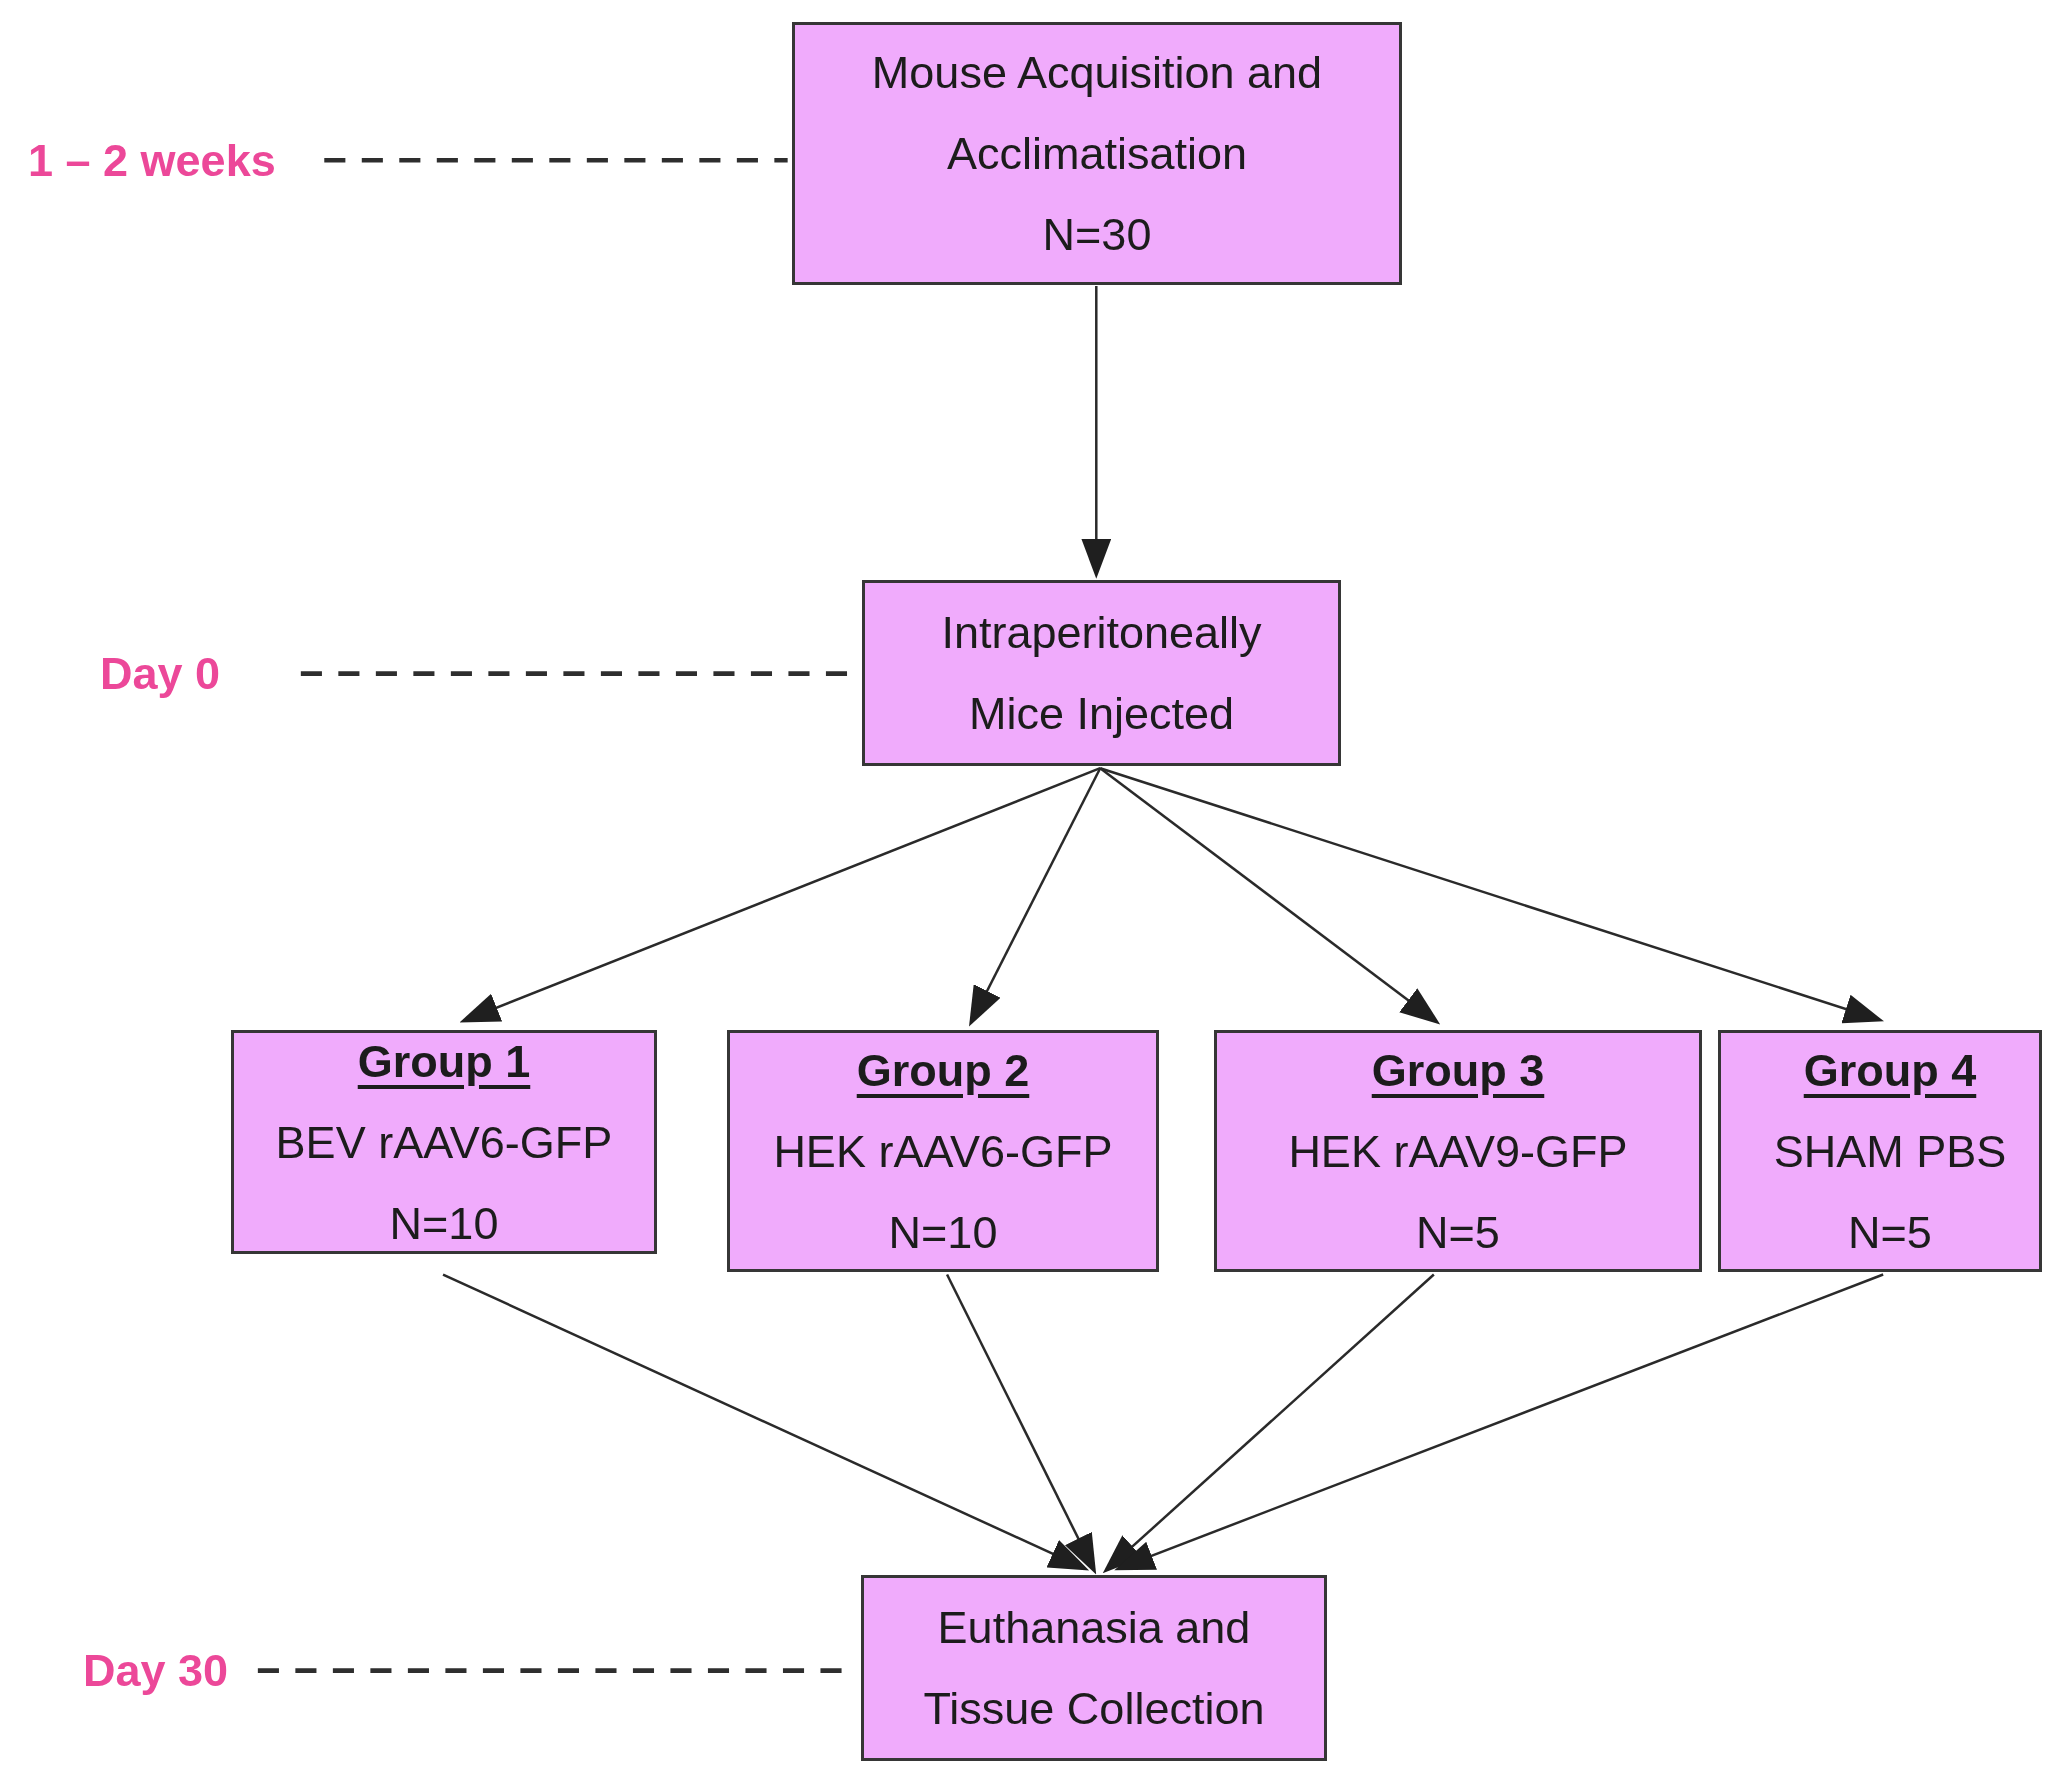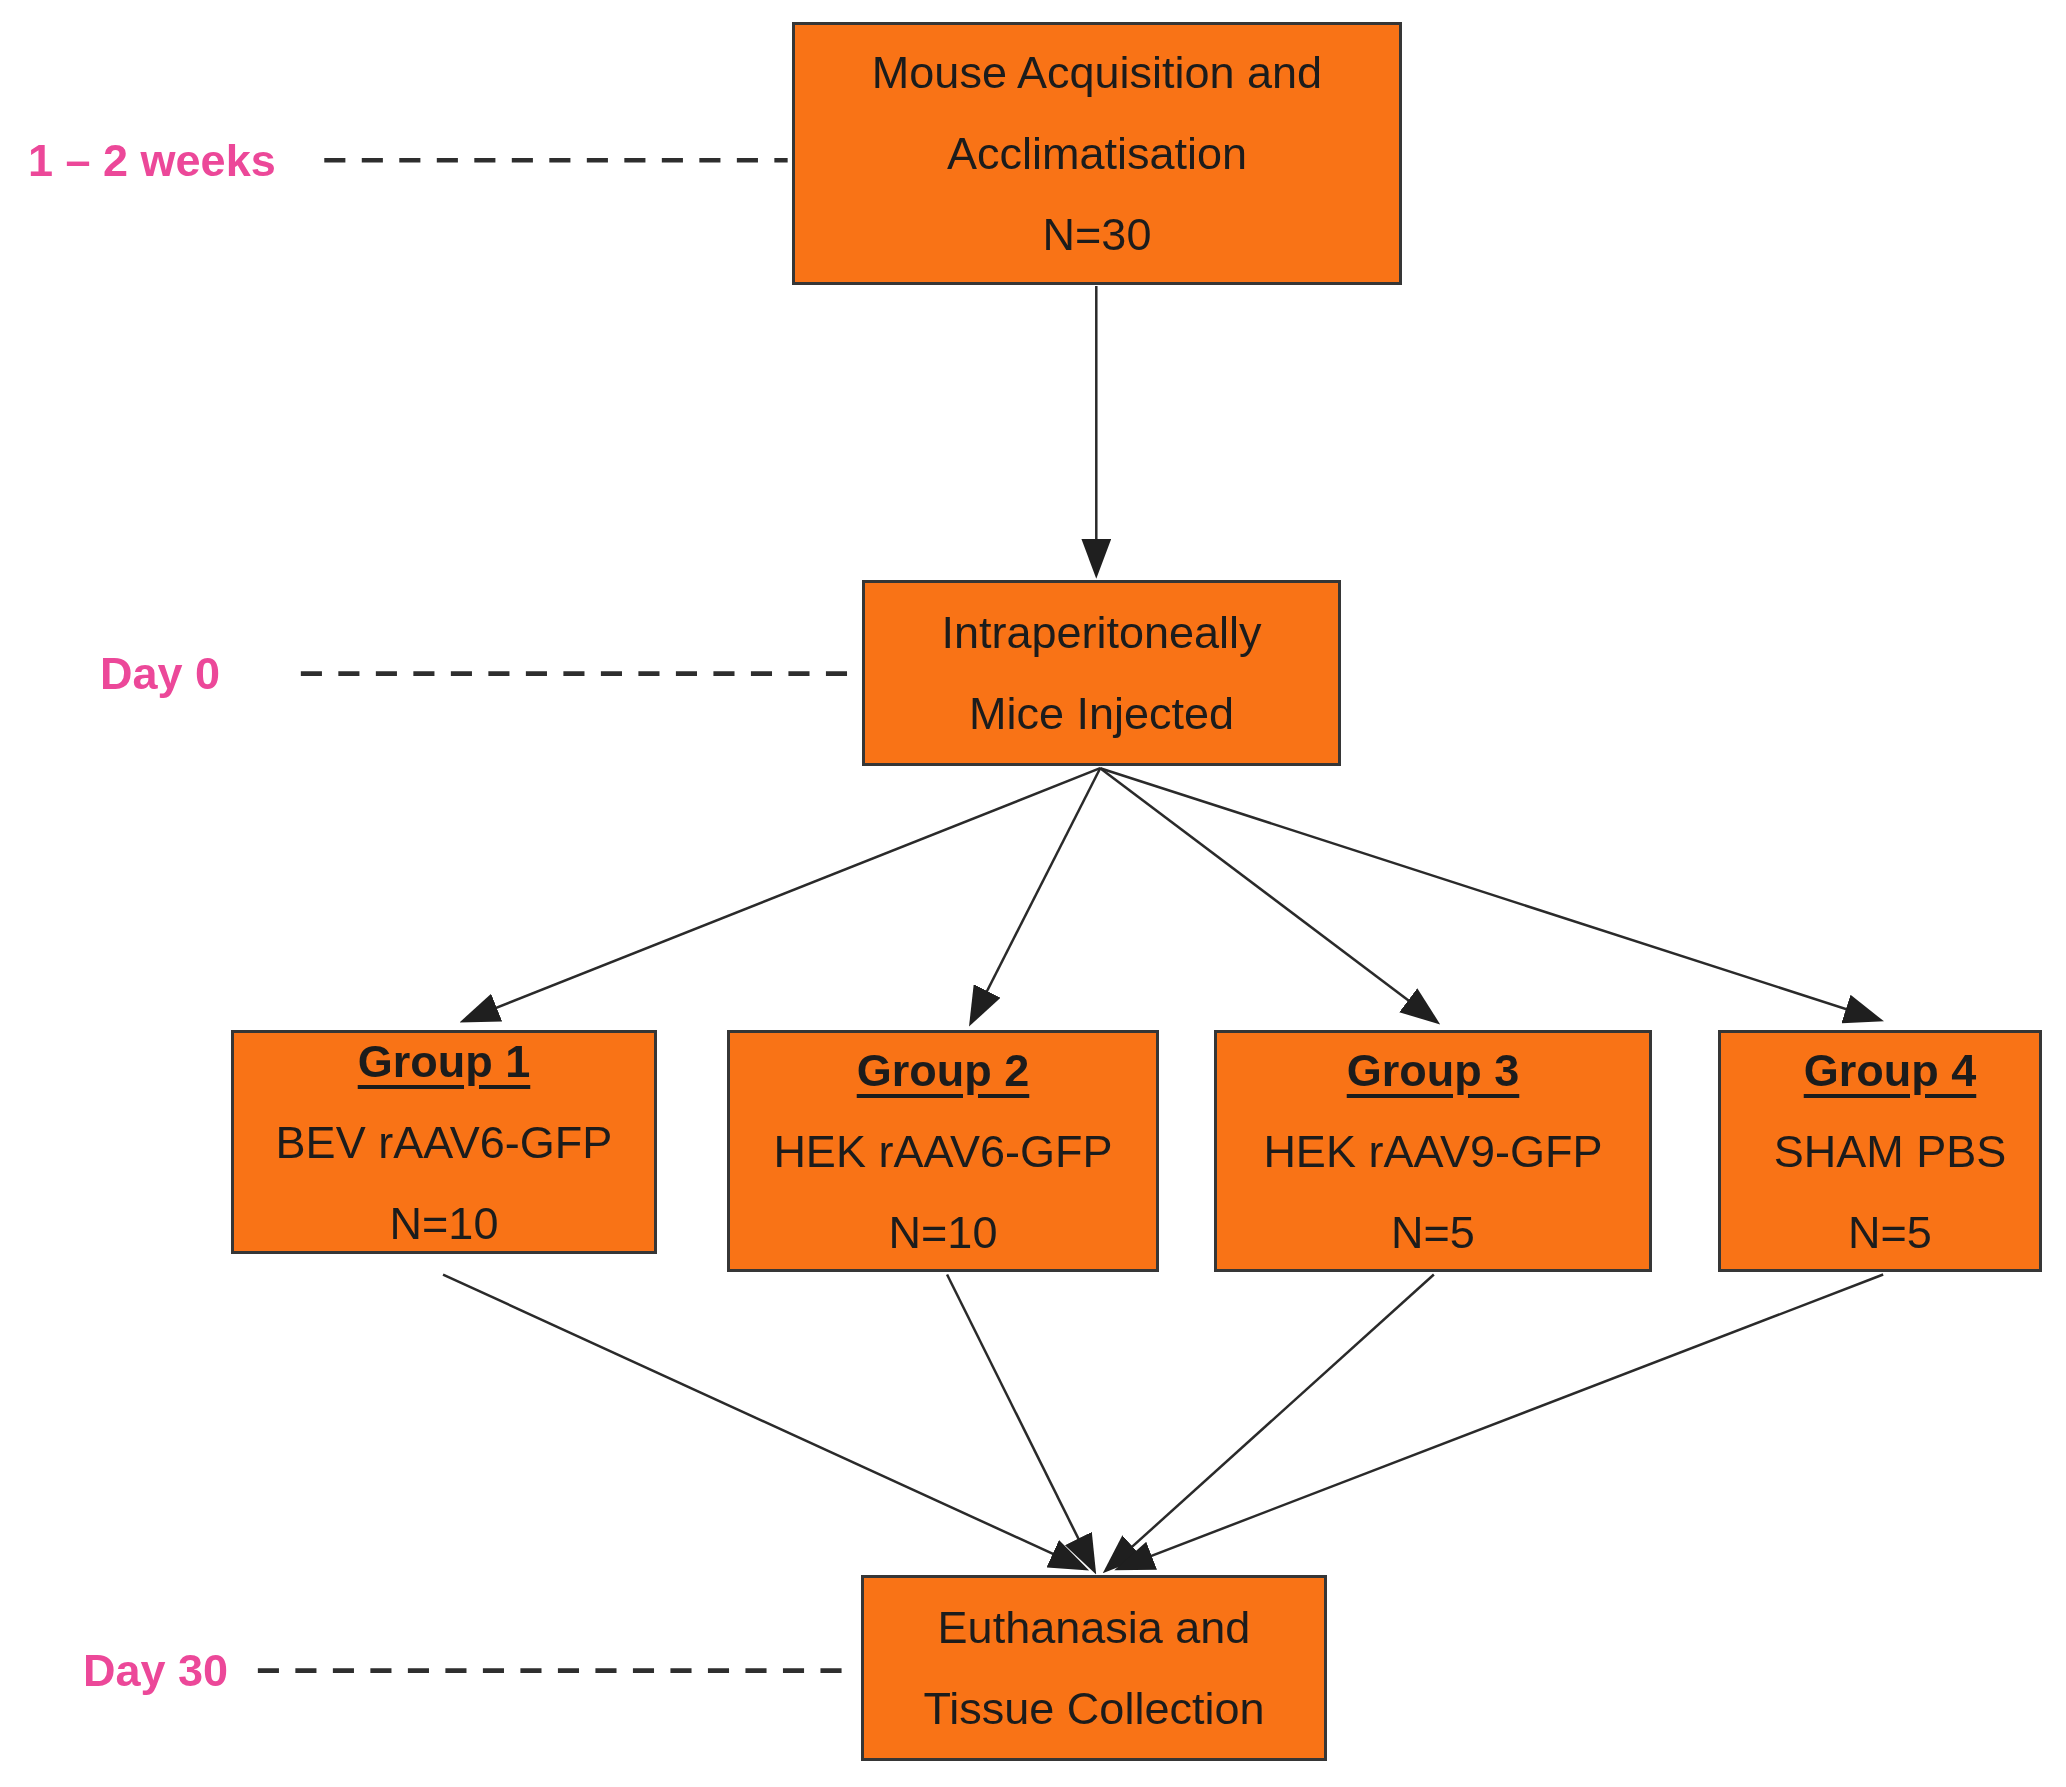--- a/index.html
+++ b/index.html
@@ -21,21 +21,21 @@
     left: 0;
     top: 0;
     width: 2066px;
     height: 1788px;
     pointer-events: none;
   }
   .node {
     position: absolute;
     box-sizing: border-box;
     border: 3.9px solid #363636;
-    background: #f97316;
+    background: #f0abfc;
     display: flex;
     flex-direction: column;
     align-items: center;
     justify-content: center;
     text-align: center;
   }
   .node .line {
     font-size: 45px;
     line-height: 81px;
     white-space: nowrap;
@@ -44,21 +44,21 @@
   .node .title {
     font-weight: bold;
     text-decoration: underline;
     text-decoration-thickness: 3.9px;
     text-underline-offset: 7.8px;
   }
   .node-acquisition { left: 792px; top:   22px; width: 610px; height: 263px; }
   .node-injection   { left: 862px; top:  580px; width: 479px; height: 186px; }
   .node-group1      { left:  231px; top: 1030px; width: 426px; height: 224px; }
   .node-group2      { left:  727px; top: 1030px; width: 432px; height: 242px; }
-  .node-group3      { left: 1214px; top: 1030px; width: 438px; height: 242px; }
+  .node-group3      { left: 1214px; top: 1030px; width: 488px; height: 242px; }
   .node-group4      { left: 1718px; top: 1030px; width: 324px; height: 242px; padding-left: 20px; }
   .node-endpoint    { left: 861px; top: 1575px; width: 466px; height: 186px; }
   .side-label {
     position: absolute;
     font-size: 45px;
     font-weight: bold;
     white-space: nowrap;
     color: #ec4899;
     display: flex;
     align-items: center;

